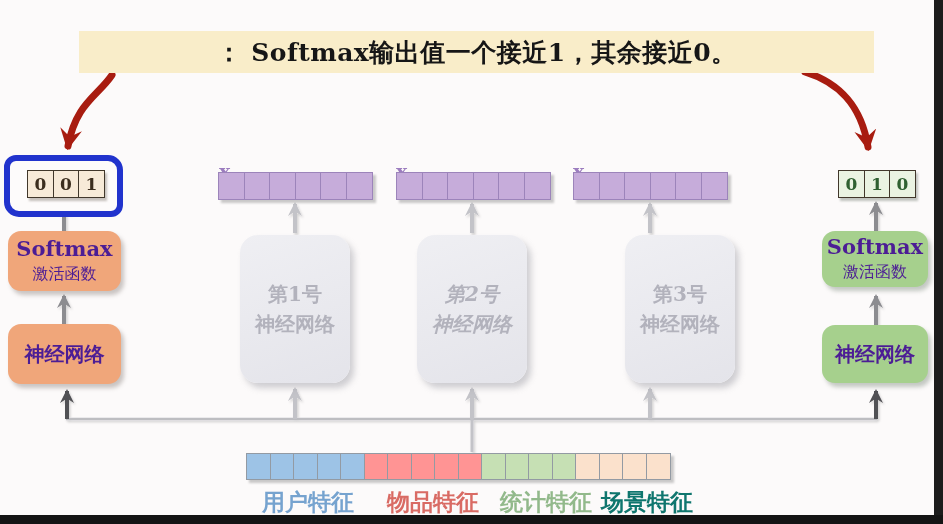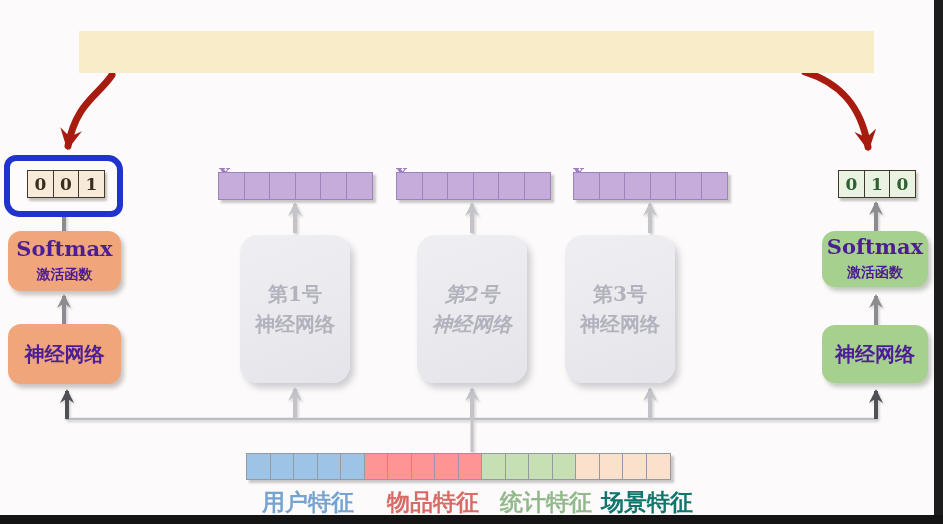--- a/index.html
+++ b/index.html
@@ -28,21 +28,21 @@
   .cells-left{left:27px;top:170px;filter:drop-shadow(2px 3px 1px rgba(130,120,110,.45));}
   .cells-left .cell-digit{background:#f7ead8;color:#3b2d1e;}
   .cells-right{left:838px;top:170px;filter:drop-shadow(2px 3px 1px rgba(120,130,120,.45));}
   .cells-right .cell-digit{background:#eaf3e2;color:#2f6031;}
 
   
   .stackbox{position:absolute;border-radius:13px;display:flex;flex-direction:column;
             align-items:center;justify-content:center;color:#4c1d95;text-align:center;
             box-shadow:3px 4px 4px rgba(125,115,110,.4);}
   .stackbox .l1{font-size:21px;font-weight:600;line-height:26px;}
-  .stackbox .l2{font-size:14px;font-weight:700;line-height:24px;}
+  .stackbox .l2{font-size:16px;font-weight:400;line-height:24px;}
   .orange{background:#f0a67a;}
   .green{background:#a6d08d;box-shadow:3px 4px 4px rgba(110,125,110,.4);}
   .sm-left{left:8px;top:231px;width:113px;height:60px;}
   .nn-left{left:8px;top:324px;width:113px;height:60px;}
   .sm-right{left:822px;top:231px;width:106px;height:56px;}
   .nn-right{left:822px;top:325px;width:106px;height:58px;}
   .nn-only{font-size:20px;font-weight:600;}
 
   
   .vec{position:absolute;top:172px;display:flex;filter:drop-shadow(3px 3px 1px rgba(150,150,150,.5));}
@@ -111,20 +111,21 @@
       <line x1="295" y1="419" x2="295" y2="389" stroke="#c3c3c8" stroke-width="4" marker-end="url(#mLight)"></line>
       <line x1="472" y1="419" x2="472" y2="389" stroke="#c3c3c8" stroke-width="4" marker-end="url(#mLight)"></line>
       <line x1="650" y1="419" x2="650" y2="389" stroke="#c3c3c8" stroke-width="4" marker-end="url(#mLight)"></line>
     </g>
 
     <path d="M 112 75 C 98 96, 76 103, 68 146" fill="none" stroke="#a81c10" stroke-width="7" stroke-linecap="round" marker-end="url(#mRed)"></path>
     <path d="M 805 72 C 837 82, 861 103, 868 147" fill="none" stroke="#a81c10" stroke-width="7" stroke-linecap="round" marker-end="url(#mRed)"></path>
   </svg>
 
   <div class="banner">
+      <span class="bl">： Softmax输出值一个接近1，其余接近0。</span>
   </div>
 
   <div class="blue-frame"></div>
   <div class="cells cells-left">
     <div class="cell-digit">0</div>
     <div class="cell-digit">0</div>
     <div class="cell-digit">1</div>
   </div>
 
   <div class="cells cells-right">
@@ -179,21 +180,21 @@
     </div>
 
   <div class="netbox" style="left:240px;">
     <div>第1号</div>
     <div>神经网络</div>
   </div>
   <div class="netbox" style="left:417px;font-style:italic;">
     <div>第2号</div>
     <div>神经网络</div>
   </div>
-  <div class="netbox" style="left:565px;">
+  <div class="netbox" style="left:625px;">
     <div>第3号</div>
     <div>神经网络</div>
   </div>
 
   <div class="featbar">
     <div class="group">
         <div class="cell" style="background: rgb(157, 195, 230);"></div>
         <div class="cell" style="background: rgb(157, 195, 230);"></div>
         <div class="cell" style="background: rgb(157, 195, 230);"></div>
         <div class="cell" style="background: rgb(157, 195, 230);"></div>

